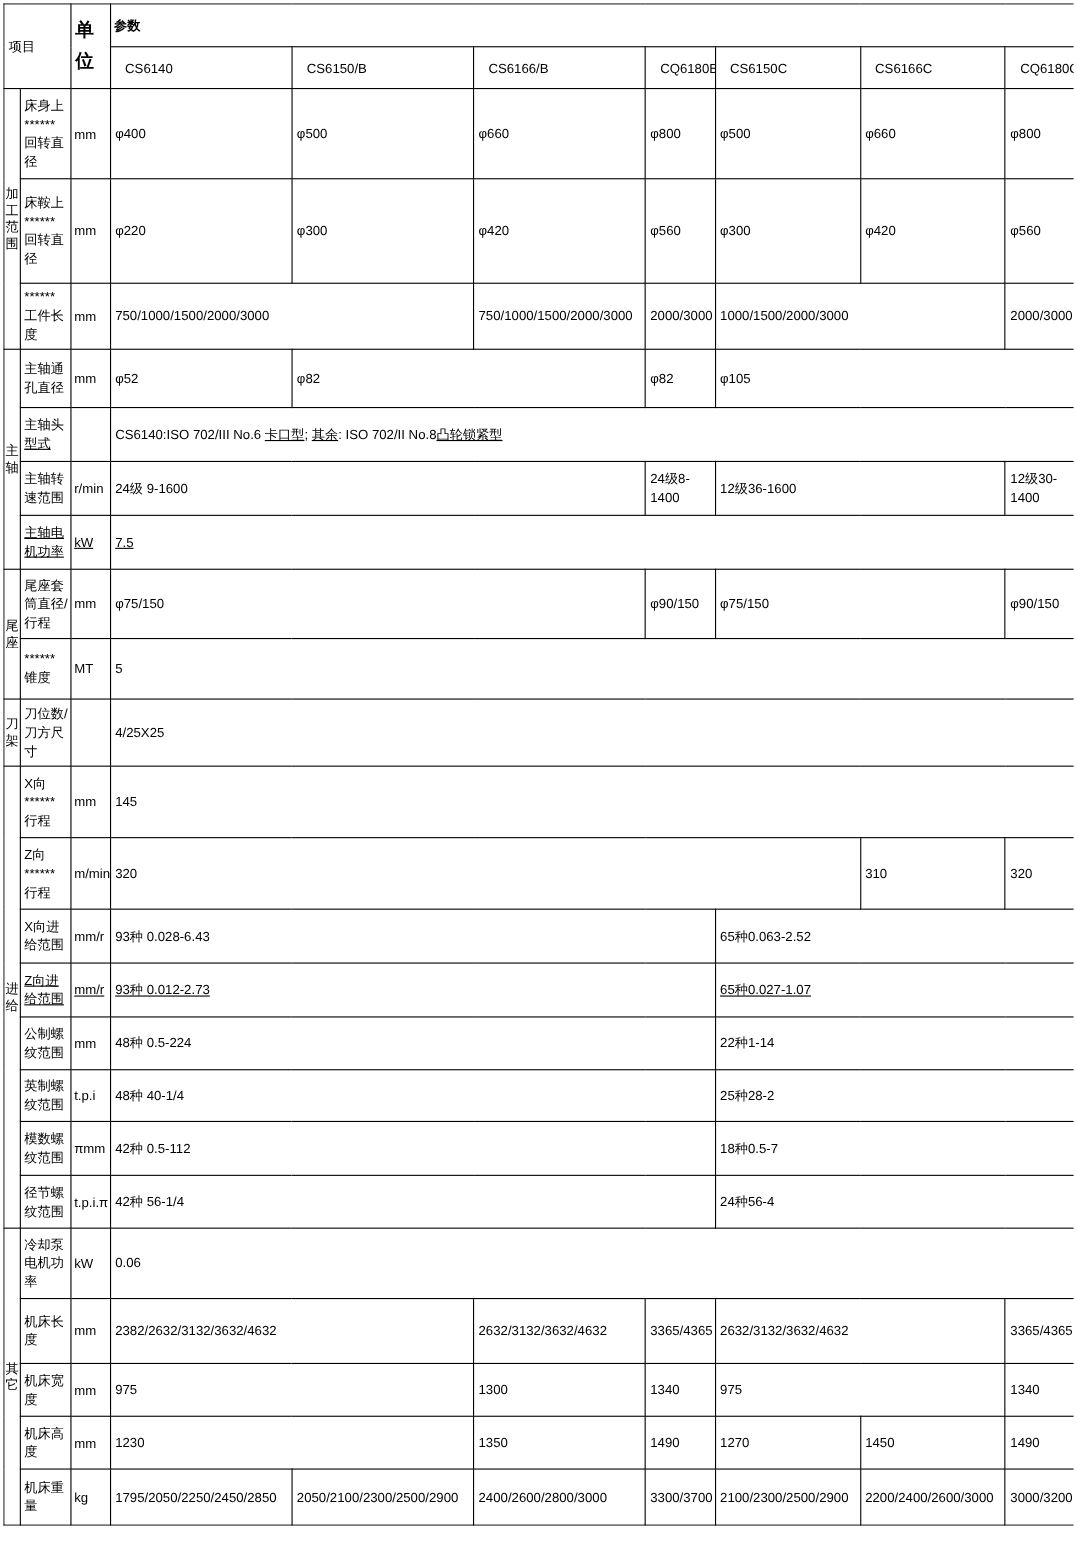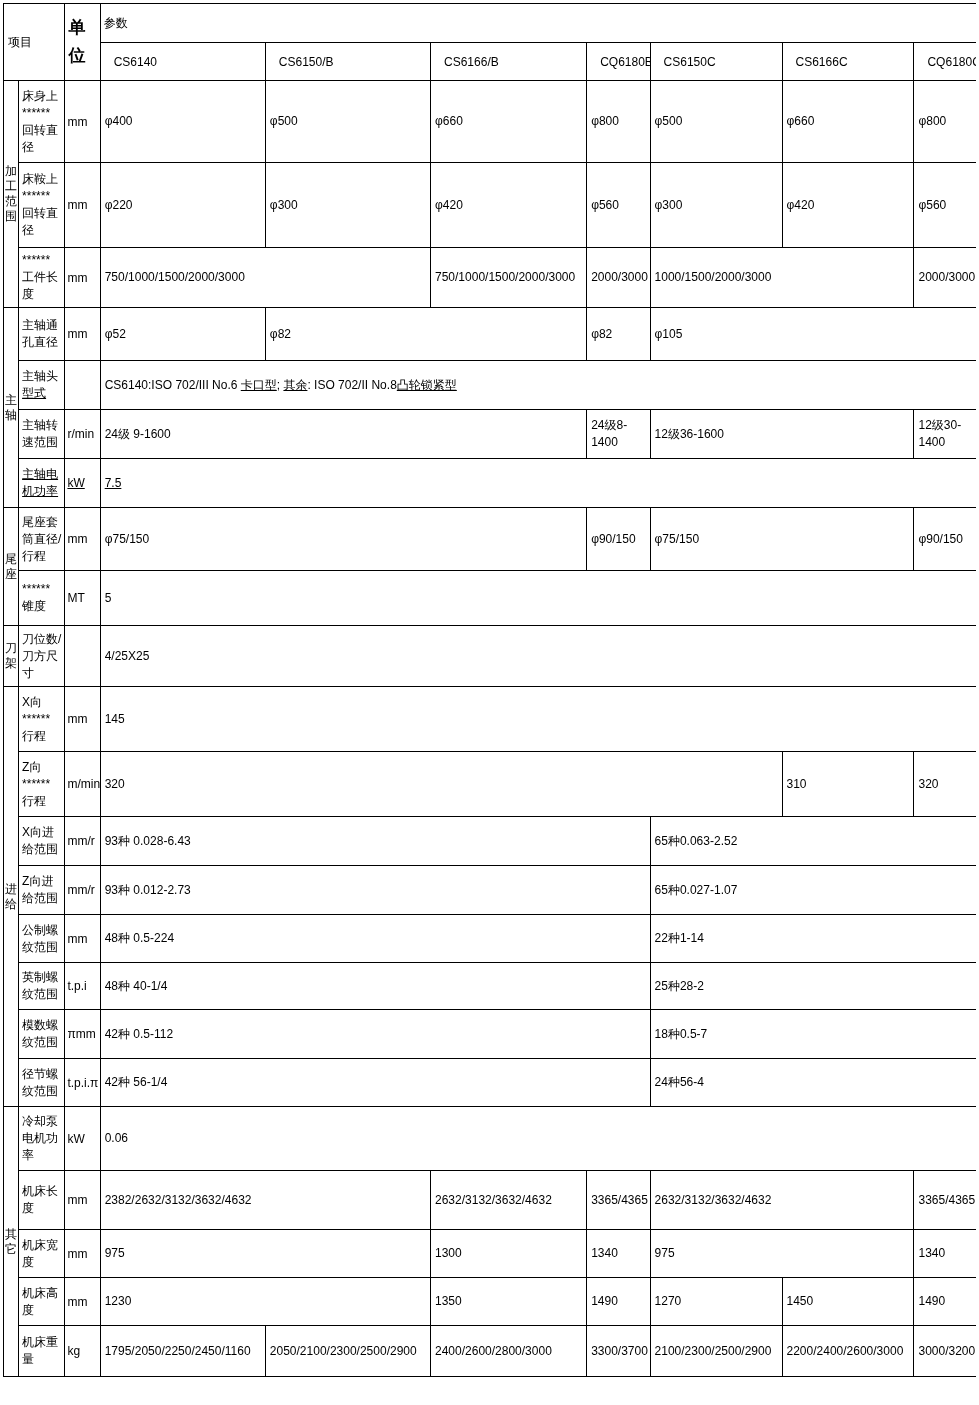--- a/index.html
+++ b/index.html
@@ -2,21 +2,21 @@
 <html><head>
 <meta charset="utf-8">
 <style>
   html,body{background:#fff;color:#000;}
   body{margin:3px;font-family:"Liberation Sans","DejaVu Sans",sans-serif;font-size:12px;}
   table{border-collapse:collapse;table-layout:fixed;width:975px;}
   td,th{border:1px solid #000;vertical-align:middle;text-align:left;font-weight:normal;
         white-space:pre-line;overflow:hidden;padding:1px 2px;}
   th.h-item{padding-left:4px;}
   th.h-unit{font-weight:bold;font-size:17px;line-height:28px;padding-left:3px;}
-  th.h-param{font-weight:normal;padding-left:3px;}
+  th.h-param{font-weight:bold;padding-left:3px;}
   th.h-model{font-weight:normal;padding-left:13px;}
   td.group{text-align:center;padding:0;line-height:15px;}
   td.item{line-height:17px;padding-left:3px;}
   td.unit{padding:1px 1px 1px 2px;}
   td.val{padding-left:4px;line-height:17px;}
   .u{text-decoration:underline;}
 </style>
 </head>
 <body>
 
@@ -62,21 +62,21 @@
 径</td>
         <td class="unit">mm</td>
         <td class="val" colspan="1">φ400</td>
         <td class="val" colspan="1">φ500</td>
         <td class="val" colspan="1">φ660</td>
         <td class="val" colspan="1">φ800</td>
         <td class="val" colspan="1">φ500</td>
         <td class="val" colspan="1">φ660</td>
         <td class="val" colspan="1">φ800</td>
       </tr>
-      <tr style="height: 85px;">
+      <tr style="height: 95px;">
         <td class="item">床鞍上
 ******
 回转直
 径</td>
         <td class="unit">mm</td>
         <td class="val" colspan="1">φ220</td>
         <td class="val" colspan="1">φ300</td>
         <td class="val" colspan="1">φ420</td>
         <td class="val" colspan="1">φ560</td>
         <td class="val" colspan="1">φ300</td>
@@ -173,21 +173,21 @@
         <td class="val" colspan="1">310</td>
         <td class="val" colspan="1">320</td>
       </tr>
       <tr style="height: 49px;">
         <td class="item">X向进
 给范围</td>
         <td class="unit">mm/r</td>
         <td class="val" colspan="4">93种 0.028-6.43</td>
         <td class="val" colspan="3">65种0.063-2.52</td>
       </tr>
-      <tr style="height: 49px;">
+      <tr style="height: 49px; text-decoration: underline;">
         <td class="item">Z向进
 给范围</td>
         <td class="unit">mm/r</td>
         <td class="val" colspan="4">93种 0.012-2.73</td>
         <td class="val" colspan="3">65种0.027-1.07</td>
       </tr>
       <tr style="height: 48px;">
         <td class="item">公制螺
 纹范围</td>
         <td class="unit">mm</td>
@@ -252,21 +252,21 @@
         <td class="val" colspan="1">1350</td>
         <td class="val" colspan="1">1490</td>
         <td class="val" colspan="1">1270</td>
         <td class="val" colspan="1">1450</td>
         <td class="val" colspan="1">1490</td>
       </tr>
       <tr style="height: 51px;">
         <td class="item">机床重
 量</td>
         <td class="unit">kg</td>
-        <td class="val" colspan="1">1795/2050/2250/2450/1160</td>
+        <td class="val" colspan="1">1795/2050/2250/2450/2850</td>
         <td class="val" colspan="1">2050/2100/2300/2500/2900</td>
         <td class="val" colspan="1">2400/2600/2800/3000</td>
         <td class="val" colspan="1">3300/3700</td>
         <td class="val" colspan="1">2100/2300/2500/2900</td>
         <td class="val" colspan="1">2200/2400/2600/3000</td>
         <td class="val" colspan="1">3000/3200</td>
       </tr>
     </tbody>
 </table>
 

